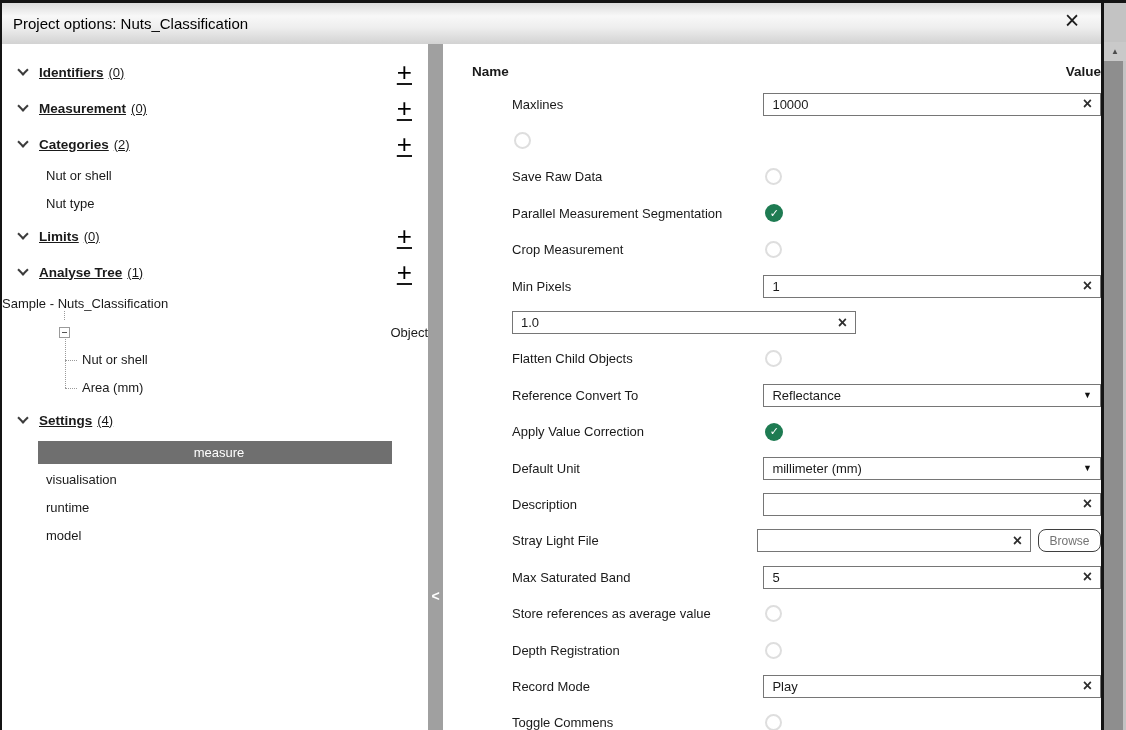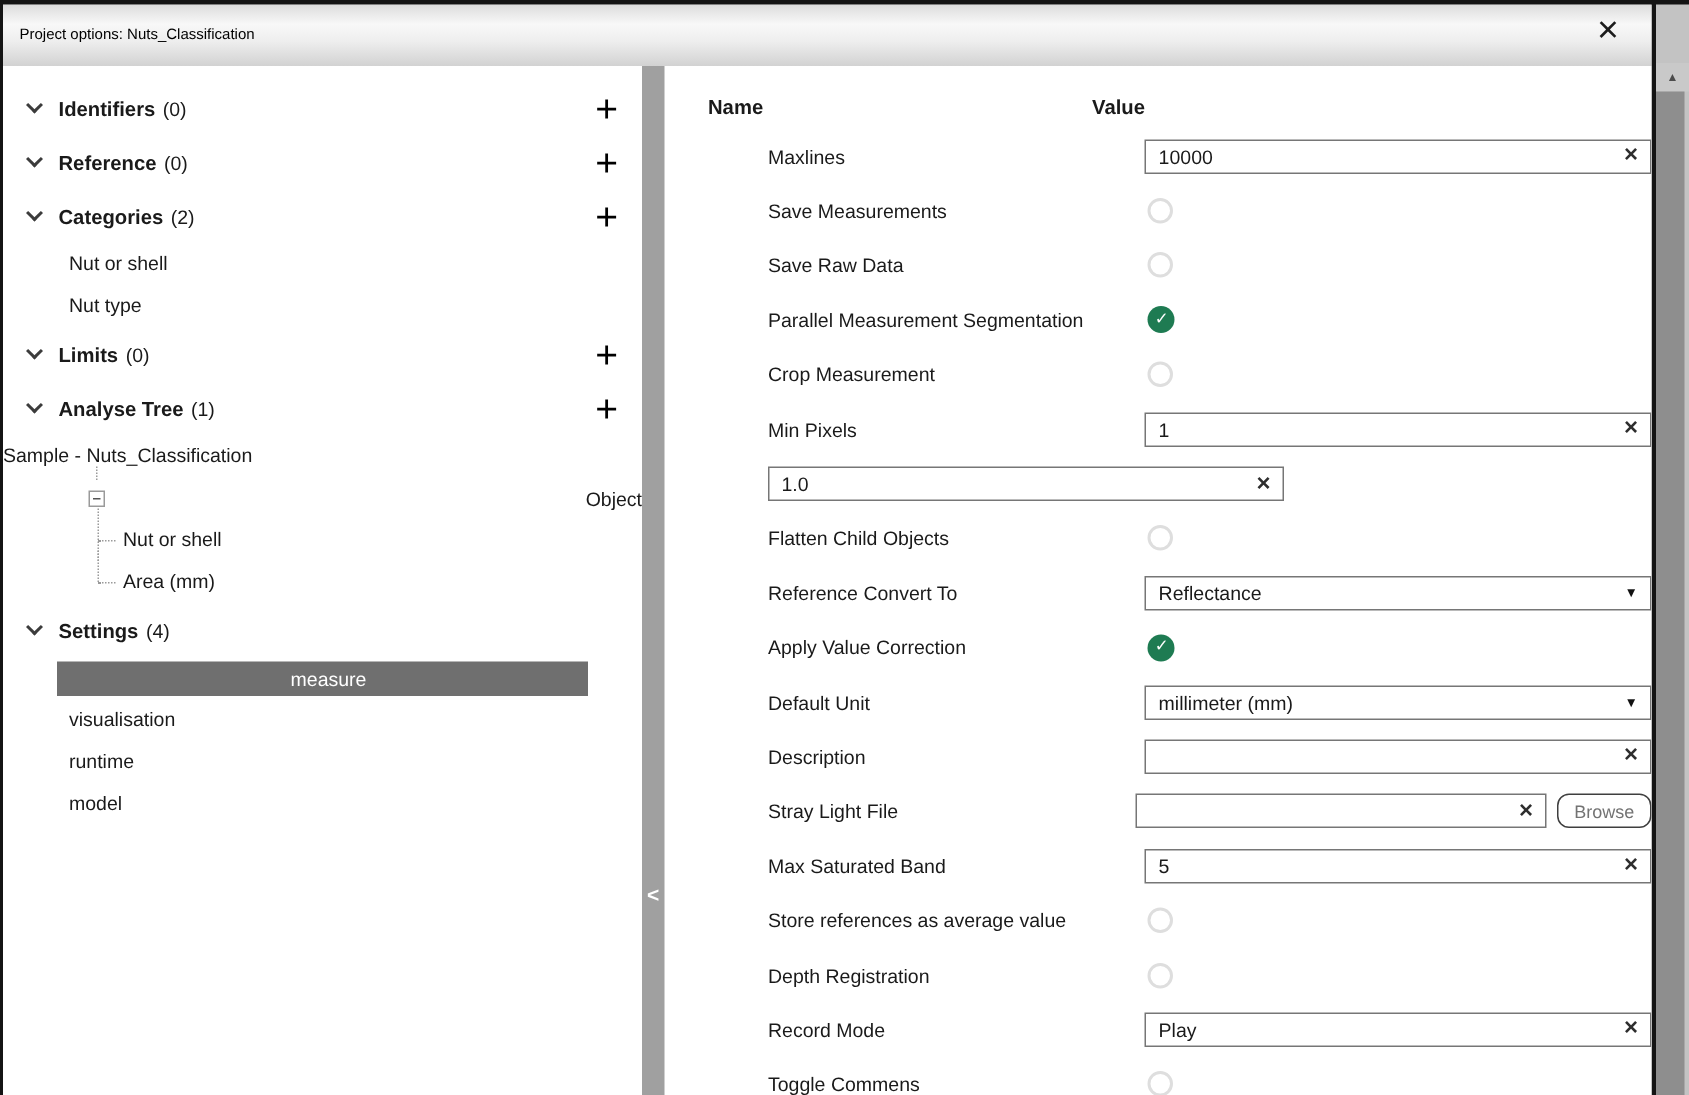--- a/index.html
+++ b/index.html
@@ -9,30 +9,30 @@
 
   
   #dialog{position:absolute;left:0;top:0;width:1104px;height:730px;
           border-left:2px solid #141414;border-right:3px solid #141414;background:#fff;}
   #top-border{position:absolute;left:0;top:0;width:1126px;height:3px;background:#141414;z-index:6;}
 
   
   .titlebar{position:absolute;left:0;top:3px;width:1099px;height:41px;
             background:linear-gradient(180deg,#dcdcdc 0%,#f8f8f8 32%,#eeeeee 60%,#d2d2d2 100%);
             display:flex;align-items:center;padding-left:11px;}
-  .title{font-size:10px;color:#000;}
+  .title{font-size:15px;color:#000;}
   .close-btn{position:absolute;right:14px;top:5px;width:30px;height:30px;display:flex;
              align-items:center;justify-content:center;font-size:25px;color:#1c1c1c;cursor:default;}
 
   
   .dlg-body{position:absolute;left:0;top:44px;width:1099px;height:686px;display:flex;background:#fff;overflow:hidden;}
 
   
   #sidebar{width:426px;flex:none;padding-top:10px;overflow:hidden;}
-  .section-row{height:36px;display:flex;align-items:center;padding-left:17px;padding-right:10px;}
+  .section-row{height:36px;display:flex;align-items:center;padding-left:17px;padding-right:10px;text-decoration:underline;}
   .chev{width:8px;height:8px;border-right:2px solid #3c3c3c;border-bottom:2px solid #3c3c3c;
         transform:rotate(45deg);margin-top:-5px;flex:none;}
   .section-label{font-weight:bold;font-size:13.5px;margin-left:12px;}
   .section-count{font-size:13px;margin-left:5px;}
   .add-btn{margin-left:auto;font-size:26px;font-weight:300;color:#000;line-height:22px;padding-right:6px;cursor:default;}
   .side-item{height:28px;line-height:28px;padding-left:44px;font-size:13px;}
   .side-item.selected{background:#6f6f6f;color:#fff;margin:3px 0 2px 36px;width:354px;
                       padding-left:8px;height:23px;line-height:23px;text-align:center;}
   
   .tree-root{height:28px;line-height:28px;font-size:13px;}
@@ -45,21 +45,21 @@
   .tree-child.last::before{height:21px;}
   .tree-child::after{content:'';position:absolute;left:63px;top:14px;width:12px;border-top:1px dotted #9a9a9a;}
 
   
   .splitter{width:15px;flex:none;background:#a0a0a0;position:relative;}
   .splitter-chevron{position:absolute;top:544px;left:0;width:15px;text-align:center;
                     color:#fff;font-size:14px;font-weight:bold;}
 
   
   #form-panel{flex:1;padding:12px 0 0 29px;overflow:hidden;}
-  .form-header{display:flex;height:30px;align-items:center;font-weight:bold;font-size:13.5px;}
+  .form-header{display:flex;height:30px;align-items:center;font-weight:bold;font-size:13.5px;justify-content:space-between;}
   .fh-name{width:256px;}
   .form-row{display:flex;height:36.4px;align-items:center;font-size:13px;margin-left:40px;}
   .row-label{width:256px;padding-right:10px;}
   .row-value{width:344px;display:flex;align-items:center;}
   .input-box{flex:1;height:23px;border:1px solid #767676;background:#fff;display:flex;
              align-items:center;padding:0 8px;}
   .box-text{font-size:13px;white-space:nowrap;overflow:hidden;}
   .clear-x{margin-left:auto;font-size:16px;font-weight:600;color:#2e2e2e;line-height:1;padding-left:6px;cursor:default;}
   .dd-arrow{margin-left:auto;font-size:9px;color:#111;padding-left:6px;}
   .toggle{width:17px;height:17px;border-radius:50%;border:2px solid #dedede;background:#fff;margin-left:2px;flex:none;}
@@ -91,21 +91,21 @@
       <div id="sidebar">
         <div id="sidebar-sections">
             <div class="section-row">
               <span class="chev"></span>
               <span class="section-label">Identifiers</span>
               <span class="section-count">(0)</span>
               <span class="add-btn">+</span>
             </div>
             <div class="section-row">
               <span class="chev"></span>
-              <span class="section-label">Reference</span>
+              <span class="section-label">Measurement</span>
               <span class="section-count">(0)</span>
               <span class="add-btn">+</span>
             </div>
             <div class="section-row">
               <span class="chev"></span>
               <span class="section-label">Categories</span>
               <span class="section-count">(2)</span>
               <span class="add-btn">+</span>
             </div>
             <div class="side-item">Nut or shell</div>
@@ -156,21 +156,20 @@
             <div class="form-row">
               <div class="row-label">Maxlines</div>
               <div class="row-value">
                 <div class="input-box">
                   <span class="box-text">10000</span>
                   <span class="clear-x">×</span>
                 </div>
               </div>
             </div>
             <div class="form-row">
-              <div class="row-label">Save Measurements</div>
               <div class="row-value">
                 <span class="toggle"></span>
               </div>
             </div>
             <div class="form-row">
               <div class="row-label">Save Raw Data</div>
               <div class="row-value">
                 <span class="toggle"></span>
               </div>
             </div>

